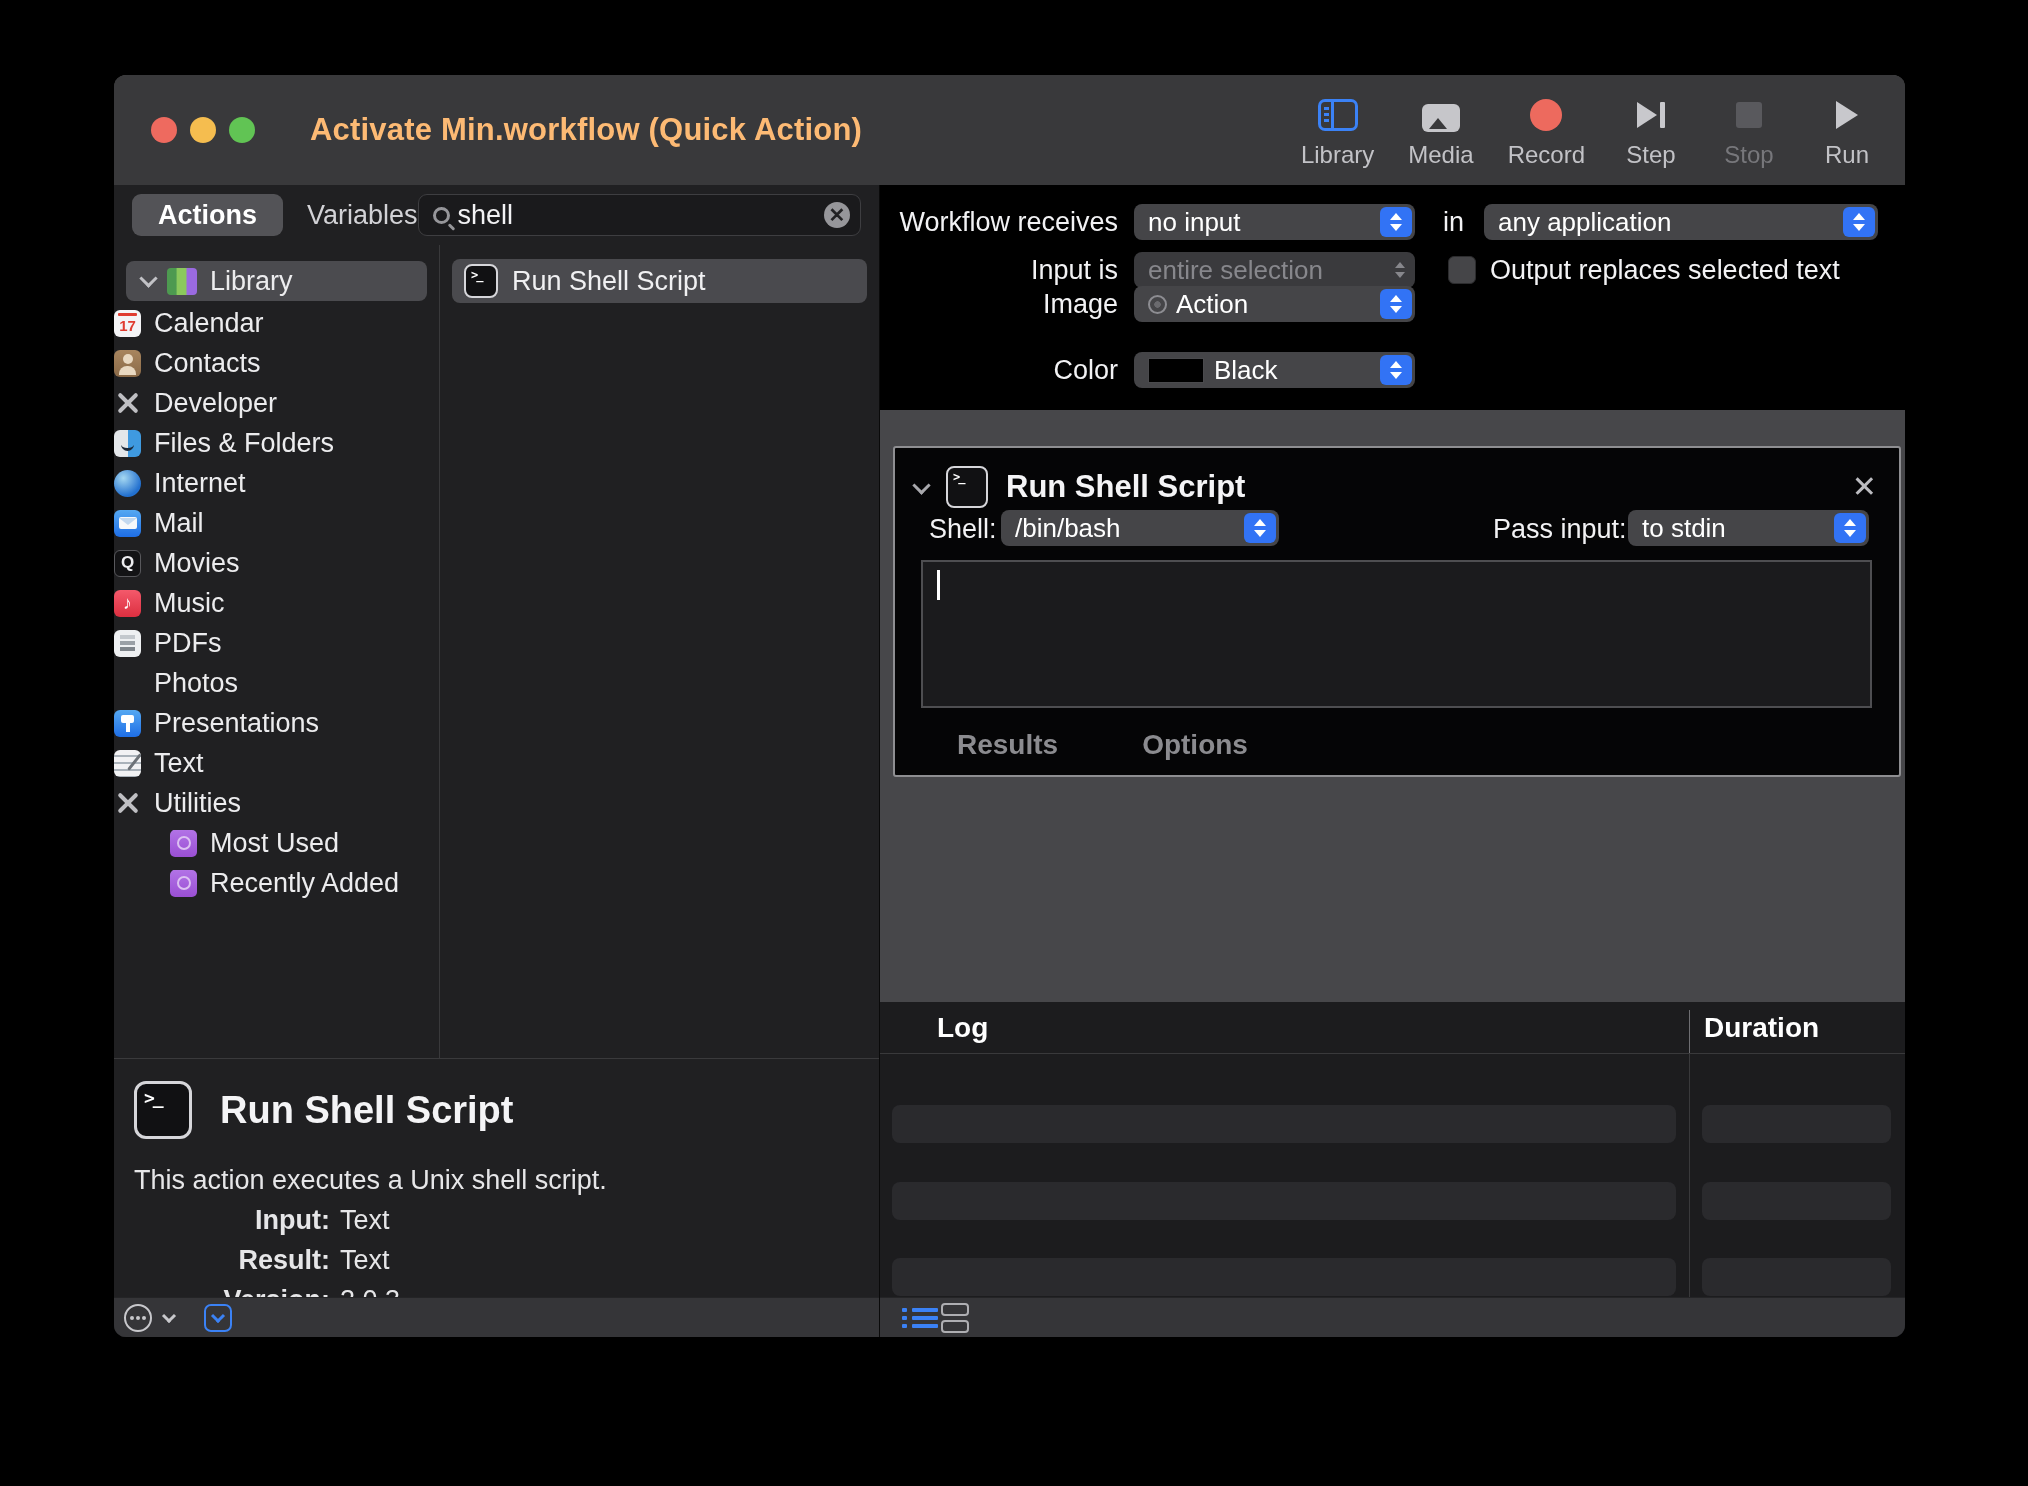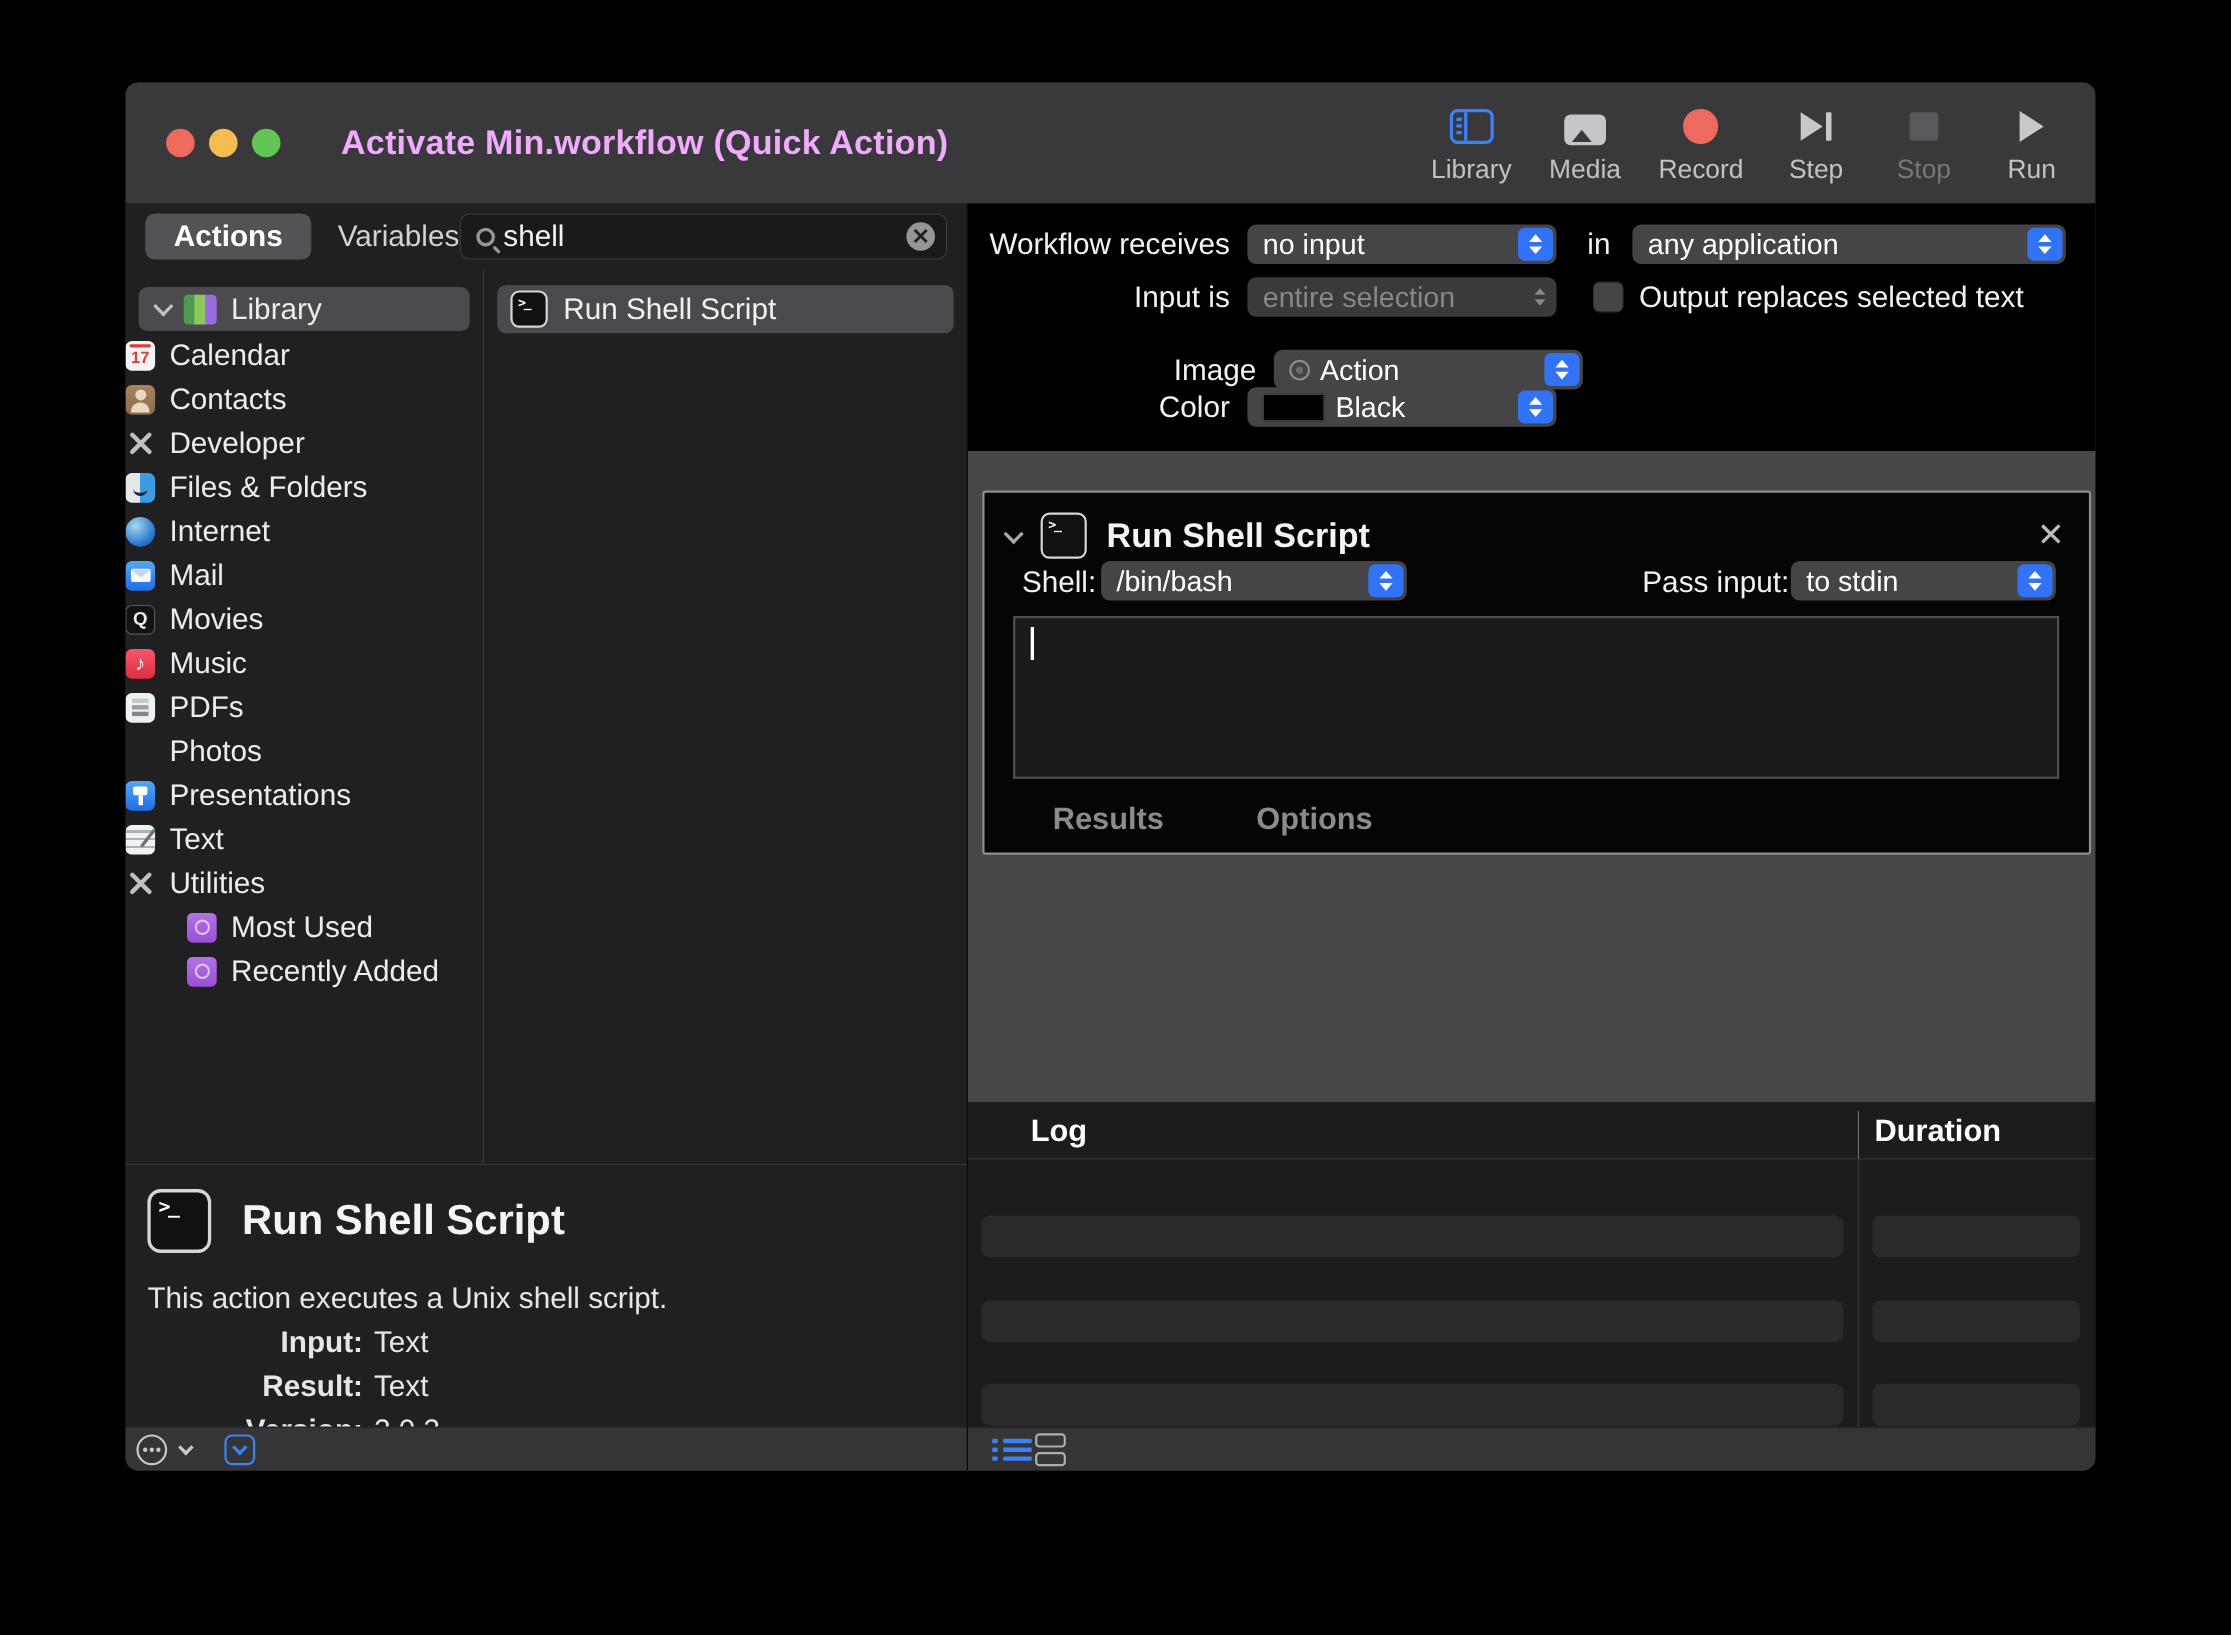--- a/index.html
+++ b/index.html
@@ -11,21 +11,21 @@
   #window { position:absolute; left:114px; top:75px; width:1791px; height:1262px;
             background:#202022; border-radius:12px; overflow:hidden;
             box-shadow: inset 0 1px 0 rgba(255,255,255,.22), 0 20px 60px rgba(0,0,0,.8); }
 
   
   .titlebar { position:absolute; left:0; top:0; width:100%; height:110px; background:#39393b;
               display:flex; align-items:center; }
   .lights { display:flex; gap:13px; margin-left:37px; }
   .light { width:26px; height:26px; border-radius:50%; }
   .l-close{ background:#ee6a5f; } .l-min{ background:#f5bd4f; } .l-zoom{ background:#61c454; }
-  .win-title { margin-left:55px; font-size:31px; font-weight:bold; color:#f0abfc; letter-spacing:.2px; }
+  .win-title { margin-left:55px; font-size:31px; font-weight:bold; color:#fdba74; letter-spacing:.2px; }
   .toolbar { margin-left:auto; display:flex; align-items:flex-start; gap:34px; padding-right:26px; }
   .tb-item { display:flex; flex-direction:column; align-items:center; min-width:64px; cursor:default; }
   .tb-icon-box { height:48px; display:flex; align-items:center; justify-content:center; }
   .tb-label { font-size:24px; color:#c2c2c6; margin-top:2px; }
   .tb-label.dim { color:#77777b; }
 
   .ic-librarypanel { position:relative; width:40px; height:32px; border:3px solid #3b82f6; border-radius:7px; }
   .ic-librarypanel::before { content:""; position:absolute; left:10px; top:0; bottom:0; width:3px; background:#3b82f6; }
   .ic-librarypanel::after { content:""; position:absolute; left:3px; top:5px; width:5px; height:3px; background:#3b82f6;
                             box-shadow:0 6px 0 #3b82f6, 0 12px 0 #3b82f6; }
@@ -389,21 +389,21 @@
           <span class="dropdown disabled" style="width:281px;">
             <span class="dd-text">entire selection</span>
             <span class="dd-chevs">
                 <i class="tri-up"></i>
                 <i class="tri-dn"></i>
               </span>
           </span>
           <span class="checkbox" style="margin-left:33px;"></span>
           <span class="inline-label" style="margin-left:14px;">Output replaces selected text</span>
         </div>
-        <div class="cfg-row" style="top:133px; left:0;padding-left:24px;">
+        <div class="cfg-row" style="top:101px; left:0;">
           <span class="cfg-label">Image</span>
           <span class="gap16"></span>
           <span class="dropdown" style="width:281px;">
             <span class="mini-action-icon"></span>
             <span class="dd-text">Action</span>
             <span class="dd-cap">
                 <i class="tri-up"></i>
                 <i class="tri-dn"></i>
               </span>
           </span>

